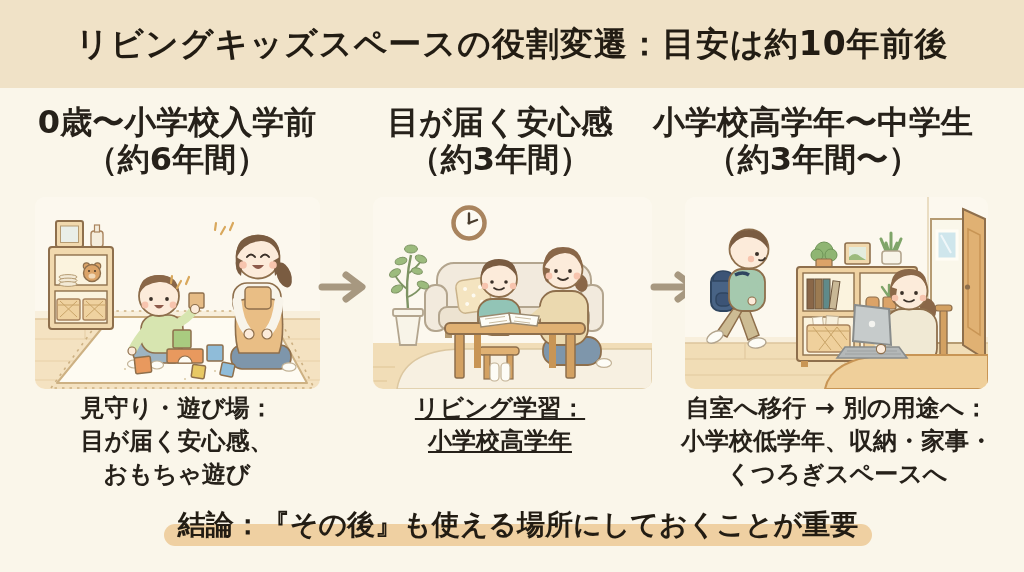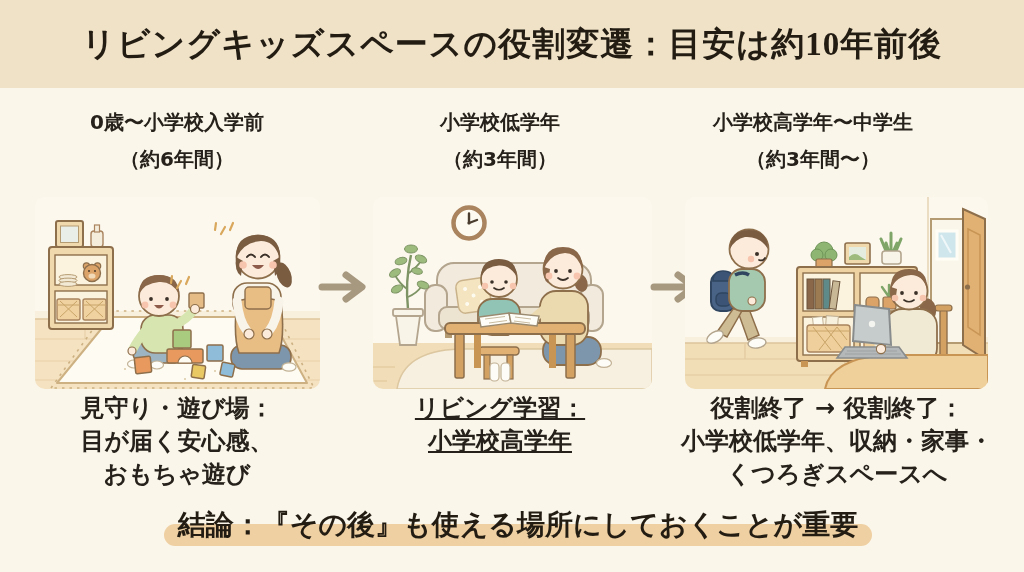--- a/index.html
+++ b/index.html
@@ -1,21 +1,21 @@
 <!DOCTYPE html>
 <html><head>
 <meta charset="utf-8">
 <style>
   html,body{margin:0;padding:0;background:#FAF6EA;}
   .page{position:relative;width:1024px;height:572px;background:#FAF6EA;overflow:hidden;
         font-family:"DejaVu Sans","Liberation Sans",sans-serif;color:#26211A;}
   .header{position:absolute;top:0;left:0;width:1024px;height:88px;background:#F0E2C7;
-          display:flex;align-items:center;justify-content:center;font-family:Liberation Serif, serif;}
+          display:flex;align-items:center;justify-content:center;}
   .title{font-size:33px;font-weight:bold;letter-spacing:1px;color:#221C13;}
-  .heading{position:absolute;top:104px;text-align:center;font-size:20px;font-weight:bold;
+  .heading{position:absolute;top:104px;text-align:center;font-size:32px;font-weight:bold;
            line-height:37px;color:#26211A;}
   .heading.c1{left:22px;width:310px;}
   .heading.c2{left:350px;width:300px;}
   .heading.c3{left:648px;width:330px;}
   .panel{position:absolute;top:197px;height:192px;background:#FCF9F0;border-radius:10px;overflow:hidden;}
   .panel.p1{left:35px;width:285px;}
   .panel.p2{left:373px;width:279px;}
   .panel.p3{left:685px;width:303px;}
   .arrow{position:absolute;top:269px;width:60px;height:36px;}
   .arrow.a1{left:316px;}
@@ -40,21 +40,21 @@
 
   <div class="header">
     <div class="title">リビングキッズスペースの役割変遷：目安は約10年前後</div>
   </div>
 
   <div class="heading c1">
     <span>0歳〜小学校入学前</span><br>
     <span>（約6年間）</span>
   </div>
   <div class="heading c2">
-    <span>小学校低学年</span><br>
+    <span>目が届く安心感</span><br>
     <span>（約3年間）</span>
   </div>
   <div class="heading c3">
     <span>小学校高学年〜中学生</span><br>
     <span>（約3年間〜）</span>
   </div>
 
   <div class="panel p1">
     <svg viewBox="0 0 285 192" width="100%" height="100%">
       <rect x="0" y="0" width="285" height="192" fill="#FCF8EE"></rect>
@@ -374,21 +374,21 @@
   <div class="caption c1">
     <span>見守り・遊び場：</span>
     <span>目が届く安心感、</span>
     <span>おもちゃ遊び</span>
   </div>
   <div class="caption c2">
     <span>リビング学習：</span>
     <span>小学校高学年</span>
   </div>
   <div class="caption c3">
-    <span>役割終了 → 役割終了：</span>
+    <span>自室へ移行 → 別の用途へ：</span>
     <span>小学校低学年、収納・家事・</span>
     <span>くつろぎスペースへ</span>
   </div>
 
   <div class="conclusion">
     <span class="hl">結論：『その後』も使える場所にしておくことが重要</span>
   </div>
 
 </div>
 

